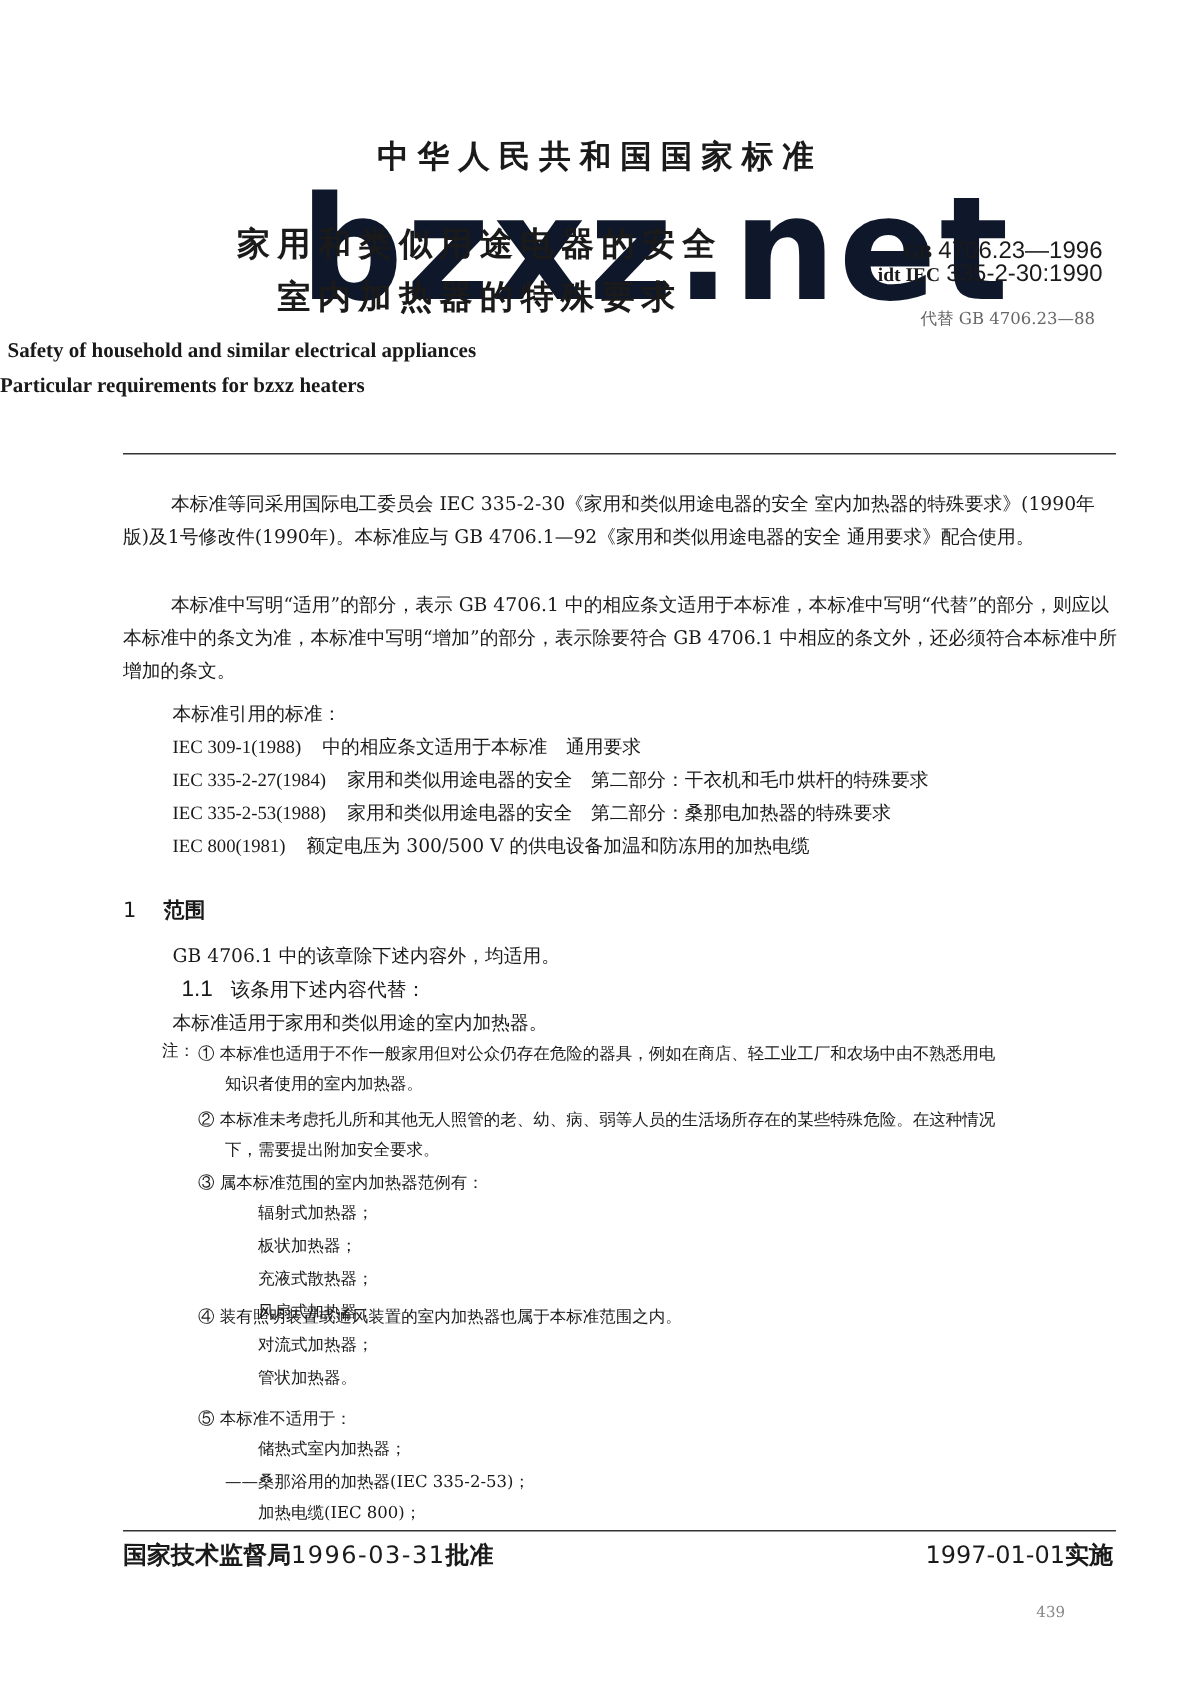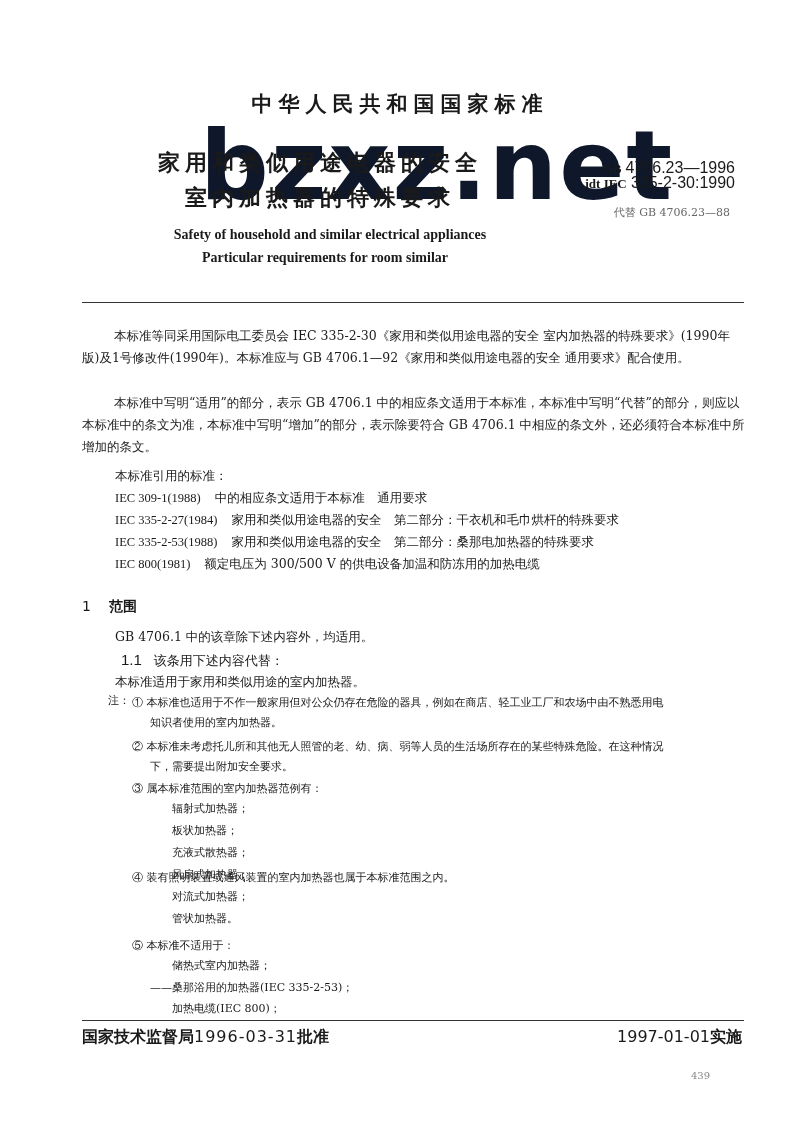--- a/index.html
+++ b/index.html
@@ -26,21 +26,21 @@
   }
   .title-cn.l1 { top: 148px; }
   .title-cn.l2 { top: 183px; }
   .std-code { right: 65px; text-align: right; z-index: 1; font-size: 13px; line-height: 16px; }
   .std-code .bold { font-family: "Liberation Serif", serif; font-weight: bold; }
   .std-code .num { font-family: "Liberation Sans", sans-serif; font-size: 16px; }
   .std-code.l1 { top: 160px; }
   .std-code.l2 { top: 175px; }
   .replaces { right: 70px; top: 205px; font-size: 11px; color: #666; z-index: 1; }
   .title-en {
-    left: 0; width: 650px; text-align: center;
+    left: 0; width: 650px; text-align: left;
     font-family: "Liberation Serif", serif; font-weight: bold; font-size: 14px; z-index: 1;
   }
   .title-en.l1 { top: 227px; left: 5px; }
   .title-en.l2 { top: 250px; }
   .rule-top { left: 82px; width: 662px; top: 302px; height: 1px; background: #333; }
   .rule-bottom { left: 82px; width: 662px; top: 1020px; height: 1px; background: #333; }
 
   .para { font-size: 12.5px; line-height: 22px; }
   .p1 { left: 82px; width: 665px; top: 325px; text-indent: 32px; }
   .p2 { left: 82px; width: 665px; top: 392px; text-indent: 32px; }
@@ -79,21 +79,21 @@
   <span class="bold">GB</span>
   <span class="num">4706.23—1996</span>
 </div>
 <div class="abs std-code l2">
   <span class="bold">idt IEC</span>
   <span class="num">335-2-30:1990</span>
 </div>
 <div class="abs replaces">代替 GB 4706.23—88</div>
 
 <div class="abs title-en l1">Safety of household and similar electrical appliances</div>
-<div class="abs title-en l2">Particular requirements for room similar</div>
+<div class="abs title-en l2">Particular requirements for bzxz heaters</div>
 
 <div class="abs rule-top"></div>
 
 <div class="abs para p1">本标准等同采用国际电工委员会 IEC 335-2-30《家用和类似用途电器的安全 室内加热器的特殊要求》(1990年版)及1号修改件(1990年)。本标准应与 GB 4706.1—92《家用和类似用途电器的安全 通用要求》配合使用。</div>
 <div class="abs para p2">本标准中写明“适用”的部分，表示 GB 4706.1 中的相应条文适用于本标准，本标准中写明“代替”的部分，则应以本标准中的条文为准，本标准中写明“增加”的部分，表示除要符合 GB 4706.1 中相应的条文外，还必须符合本标准中所增加的条文。</div>
 
 <div class="abs line refs-title">本标准引用的标准：</div>
 <div class="abs line ref" style="top:487px">
   <span class="code">IEC 309-1(1988)</span><span>中的相应条文适用于本标准　通用要求</span>
 </div>

